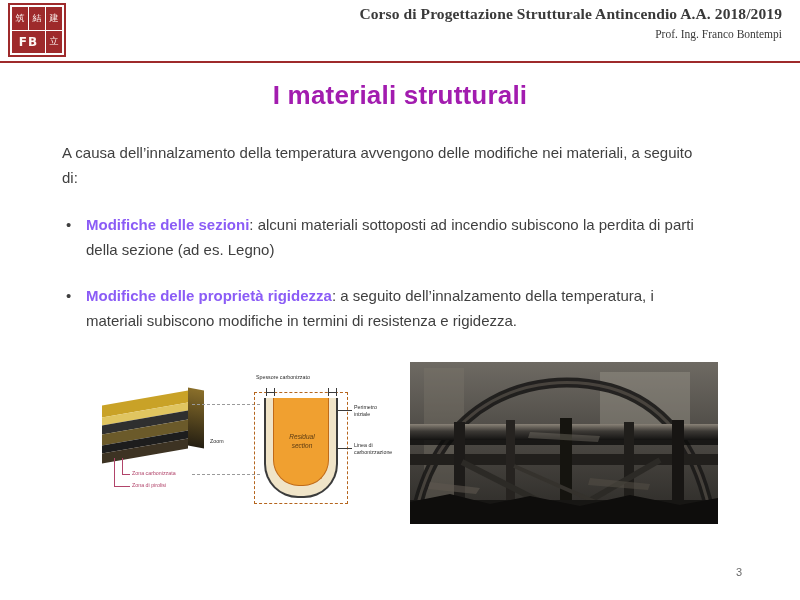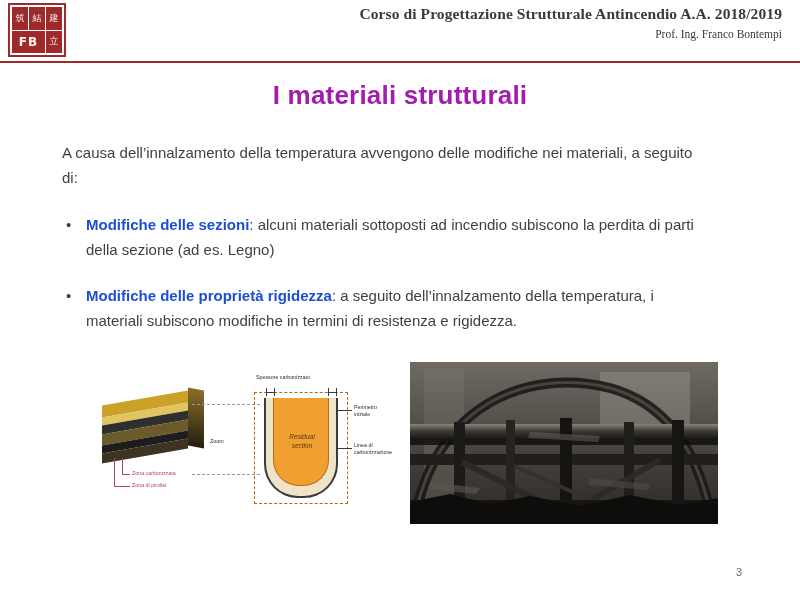--- a/index.html
+++ b/index.html
@@ -120,21 +120,21 @@
     width: 650px;
   }
   .bullet .dot {
     position: absolute;
     left: 4px; top: 0;
     font-size: 15px;
     color: #3f3f3f;
   }
   .bullet b {
     font-weight: bold;
-    color: #1d4ed8;
+    color: #8b5cf6;
   }
 
   
   .figures {
     position: absolute;
     left: 88px; top: 362px;
     width: 630px; height: 162px;
   }
 
   

